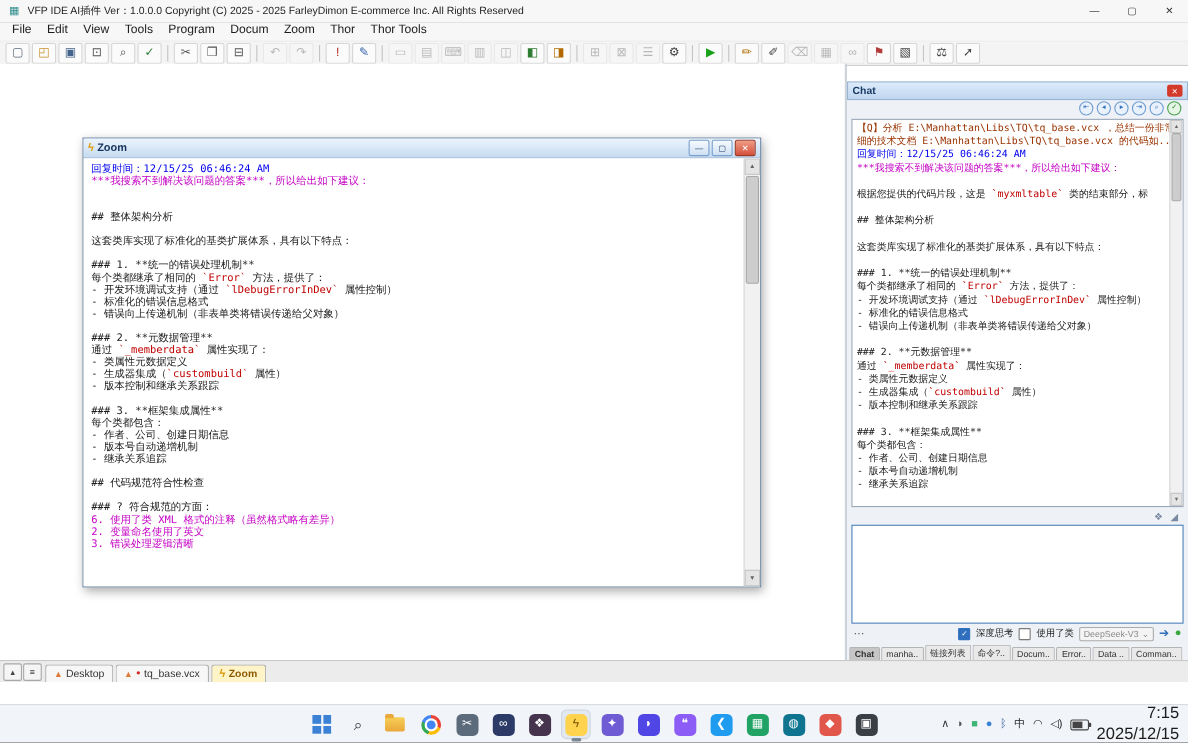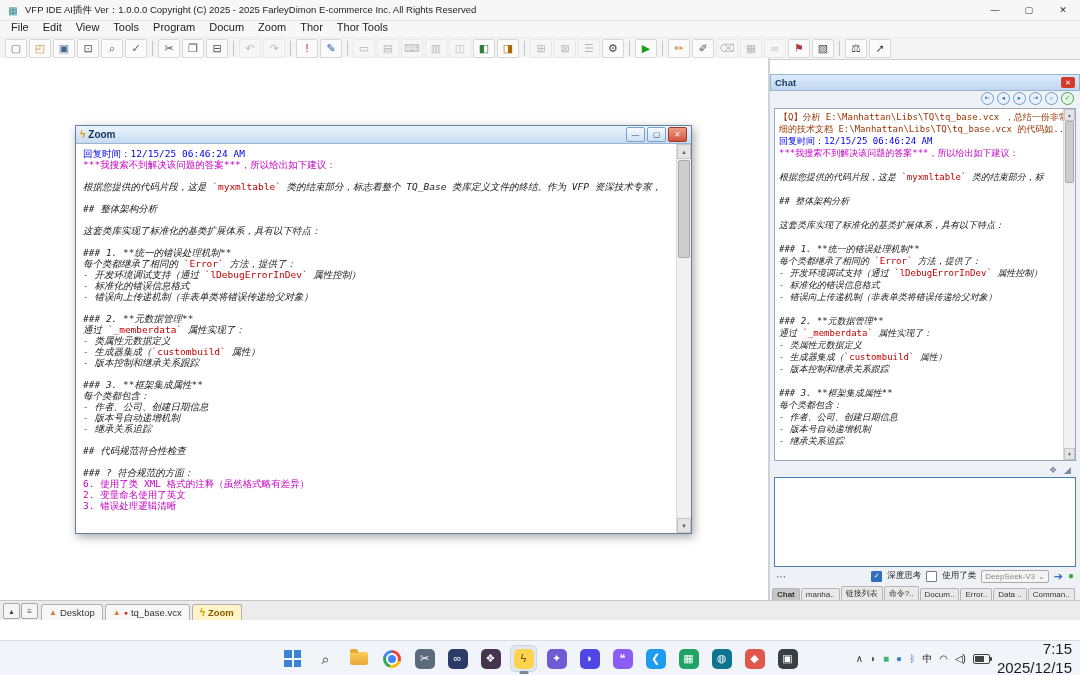--- a/index.html
+++ b/index.html
@@ -123,21 +123,21 @@
     background:conic-gradient(#ea4335 0 30%,#fbbc05 30% 55%,#34a853 55% 80%,#4285f4 80% 100%);}
   .tb-chrome::after{content:"";position:absolute;inset:5px;border-radius:50%;background:#4285f4;box-shadow:0 0 0 2px #fff;}
   #taskbar-tray{position:absolute;right:8px;top:0;height:100%;display:flex;align-items:center;gap:7px;}
   .tray-ic{font-size:10px;color:#333;display:flex;align-items:center;justify-content:center;line-height:1;}
   .battery{width:15px;height:8px;border:1px solid #444;border-radius:2px;position:relative;}
   .battery::before{content:"";position:absolute;left:1px;top:1px;bottom:1px;width:9px;background:#444;}
   .battery::after{content:"";position:absolute;right:-3px;top:2px;width:2px;height:4px;background:#444;border-radius:0 1px 1px 0;}
   .clock{text-align:right;font-size:15px;line-height:1.25;color:#1c1c1c;}
 
   
-  .c-k{color:#1a1a1a;font-style:italic;} .c-b{color:#0000ee;} .c-m{color:#c400c4;} .c-r{color:#c00000;} .c-q{color:#993300;}
+  .c-k{color:#1a1a1a;} .c-b{color:#0000ee;} .c-m{color:#c400c4;} .c-r{color:#c00000;} .c-q{color:#993300;}
 </style>
 </head>
 <body>
 
 <div id="screen">
 
   <div class="titlebar">
     <span class="app-ic">▦</span>
     <span class="title-text">VFP IDE AI插件  Ver：1.0.0.0  Copyright (C) 2025 - 2025  FarleyDimon  E-commerce Inc. All Rights Reserved</span>
     <div class="win-btn">—</div>
@@ -211,21 +211,20 @@
           <span class="zw-caption">Zoom</span>
           <div class="zw-btn">—</div>
           <div class="zw-btn">▢</div>
           <div class="zw-btn zw-close">✕</div>
         </div>
         <div class="zw-body">
           <div id="zoom-lines">
               <div class="tl"><span class="c-b">回复时间：12/15/25 06:46:24 AM</span></div>
               <div class="tl"><span class="c-m">***我搜索不到解决该问题的答案***，所以给出如下建议：</span></div>
               <div class="tl">&nbsp;</div>
-              <div class="tl"><span class="c-k">根据您提供的代码片段，这是 </span><span class="c-r">`myxmltable`</span><span class="c-k"> 类的结束部分，标志着整个 TQ_Base 类库定义文件的终结。作为 VFP 资深技术专家，</span></div>
               <div class="tl">&nbsp;</div>
               <div class="tl"><span class="c-k">## 整体架构分析</span></div>
               <div class="tl">&nbsp;</div>
               <div class="tl"><span class="c-k">这套类库实现了标准化的基类扩展体系，具有以下特点：</span></div>
               <div class="tl">&nbsp;</div>
               <div class="tl"><span class="c-k">### 1. **统一的错误处理机制**</span></div>
               <div class="tl"><span class="c-k">每个类都继承了相同的 </span><span class="c-r">`Error`</span><span class="c-k"> 方法，提供了：</span></div>
               <div class="tl"><span class="c-k">- 开发环境调试支持（通过 </span><span class="c-r">`lDebugErrorInDev`</span><span class="c-k"> 属性控制）</span></div>
               <div class="tl"><span class="c-k">- 标准化的错误信息格式</span></div>
               <div class="tl"><span class="c-k">- 错误向上传递机制（非表单类将错误传递给父对象）</span></div>

